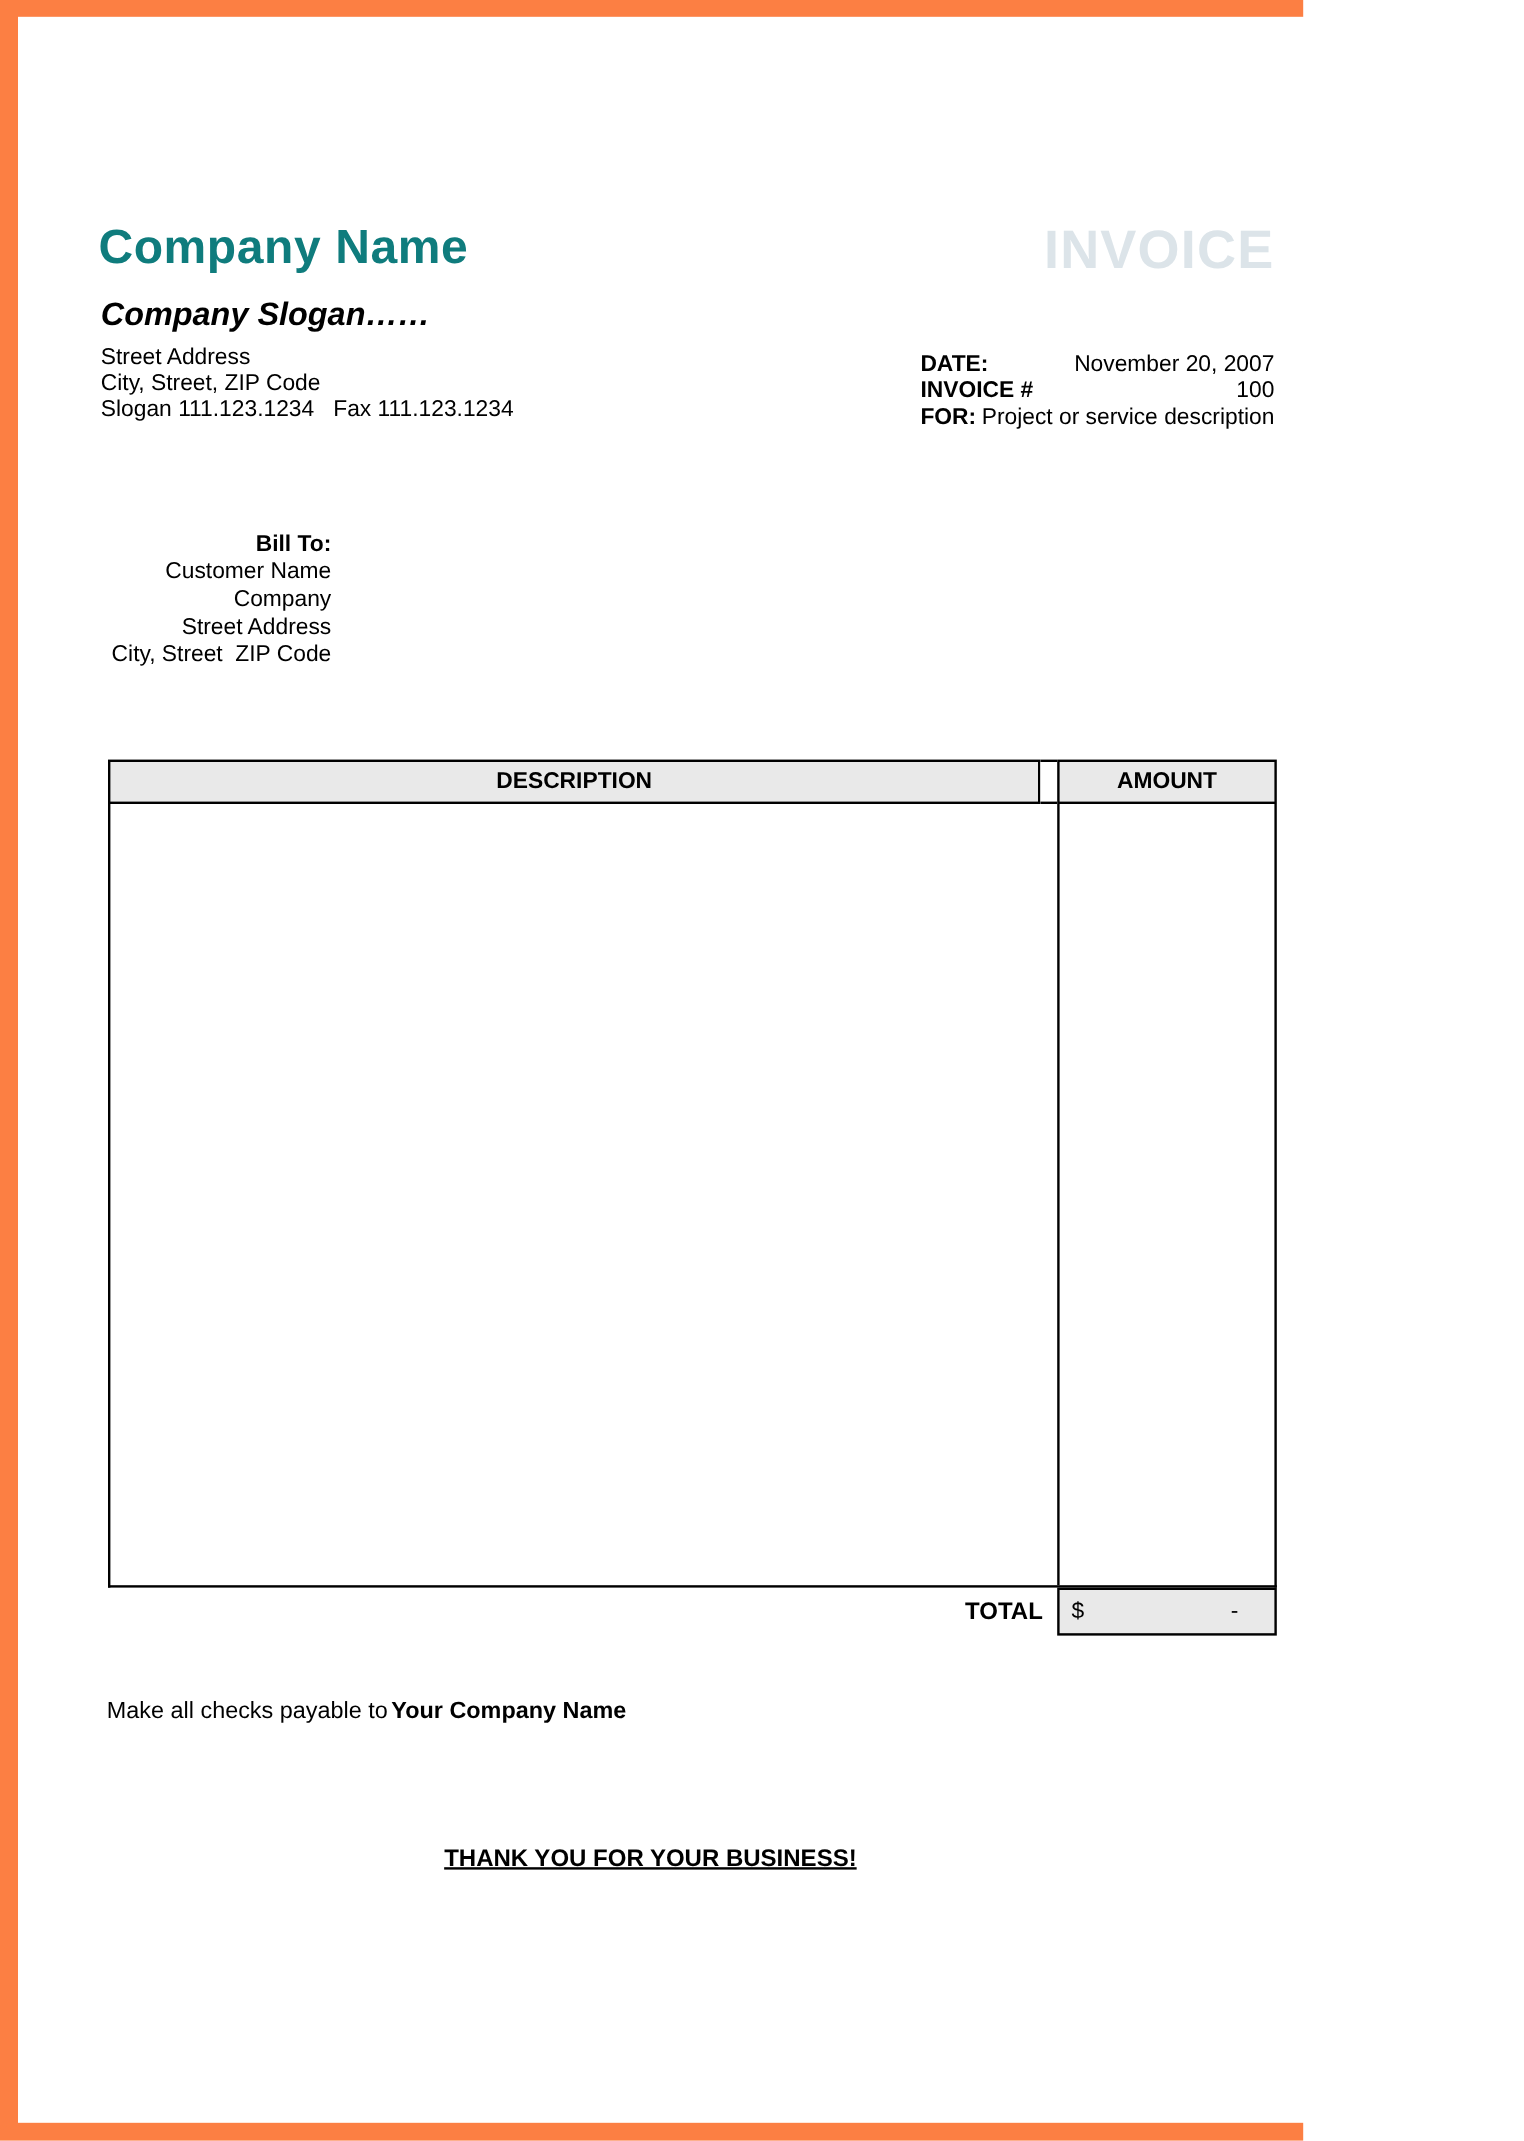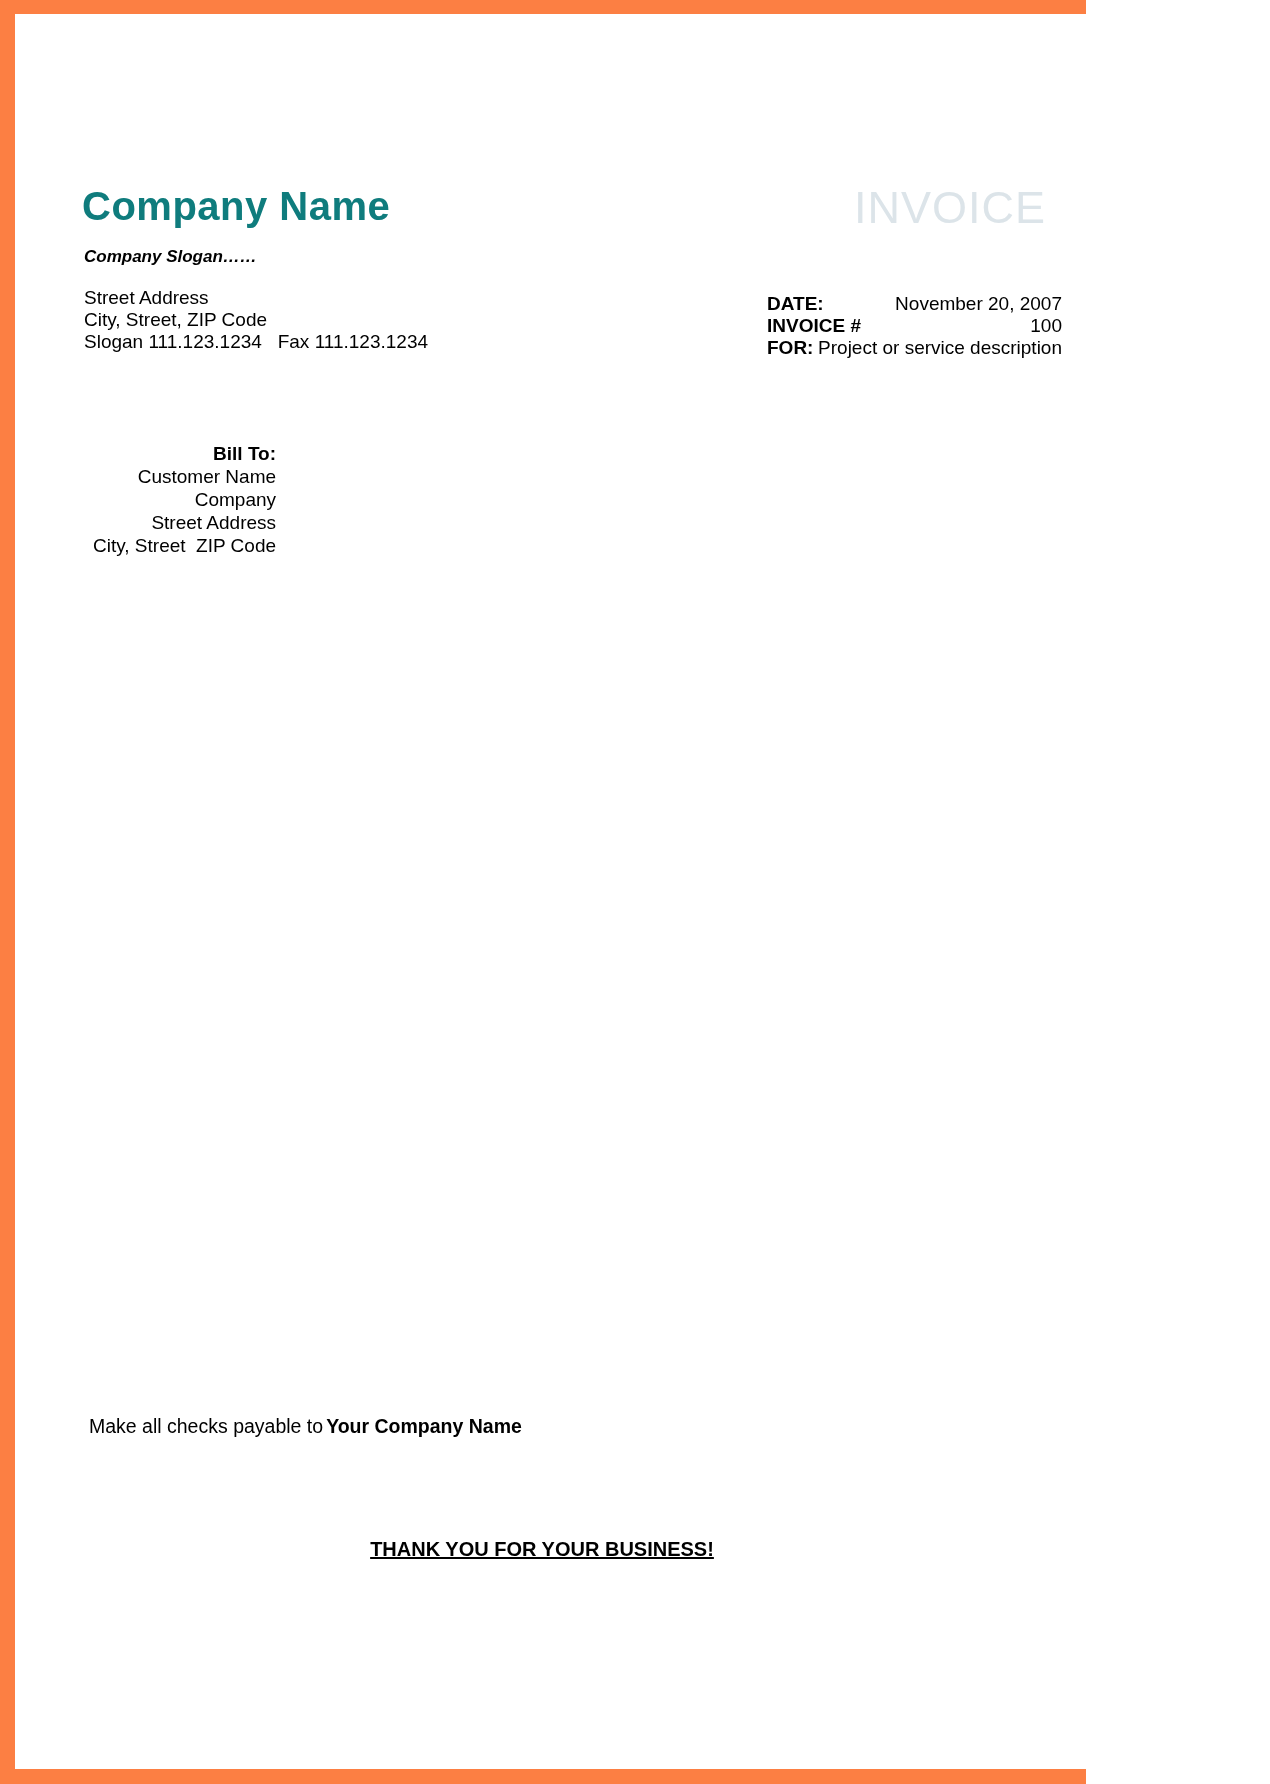--- a/index.html
+++ b/index.html
@@ -33,37 +33,37 @@
     left: 67px; top: 170px;
     font-size: 40px;
     font-weight: bold;
     color: var(--brand-teal);
     letter-spacing: 0.5px;
     white-space: pre;
   }
   .slogan {
     position: absolute;
     left: 69px; top: 233px;
-    font-size: 17px;
+    font-size: 27px;
     font-weight: bold;
     font-style: italic;
     white-space: pre;
   }
   .company-address {
     position: absolute;
     left: 69px; top: 273px;
     font-size: 19px;
     line-height: 22px;
   }
   .company-address > div { white-space: pre; }
   .watermark {
     position: absolute;
-    right: 209px; top: 168px;
+    right: 193px; top: 168px;
     font-size: 45px;
-    font-weight: normal;
+    font-weight: bold;
     color: var(--watermark-blue);
     letter-spacing: 1px;
     white-space: pre;
   }
   .invoice-fields {
     position: absolute;
     left: 752px; top: 279px;
     width: 295px;
     font-size: 19px;
     line-height: 22px;
@@ -192,19 +192,39 @@
     </div>
 
     <div class="bill-to">
       <div class="heading">Bill To:</div>
       <div>Customer Name</div>
       <div>Company</div>
       <div>Street Address</div>
       <div>City, Street  ZIP Code</div>
     </div>
 
+    <div class="items-table">
+      <div class="thead">
+        <div class="th th-desc">DESCRIPTION</div>
+        <div class="th-gap"></div>
+        <div class="th th-amt">AMOUNT</div>
+      </div>
+      <div class="tbody">
+        <div class="td-desc"></div>
+        <div class="v-divider"></div>
+        <div class="td-amt"></div>
+      </div>
+      <div class="total-row">
+        <div class="total-label-area">TOTAL</div>
+        <div class="total-cell">
+          <span>$</span>
+          <span class="spacer"></span>
+          <span>-</span>
+        </div>
+      </div>
+    </div>
 
     <div class="checks-note"><span>Make all checks payable to</span><span class="payee">Your Company Name</span></div>
 
     <div class="thank-you">THANK YOU FOR YOUR BUSINESS!</div>
 
   </div>
 </div>
 
 </body></html>

